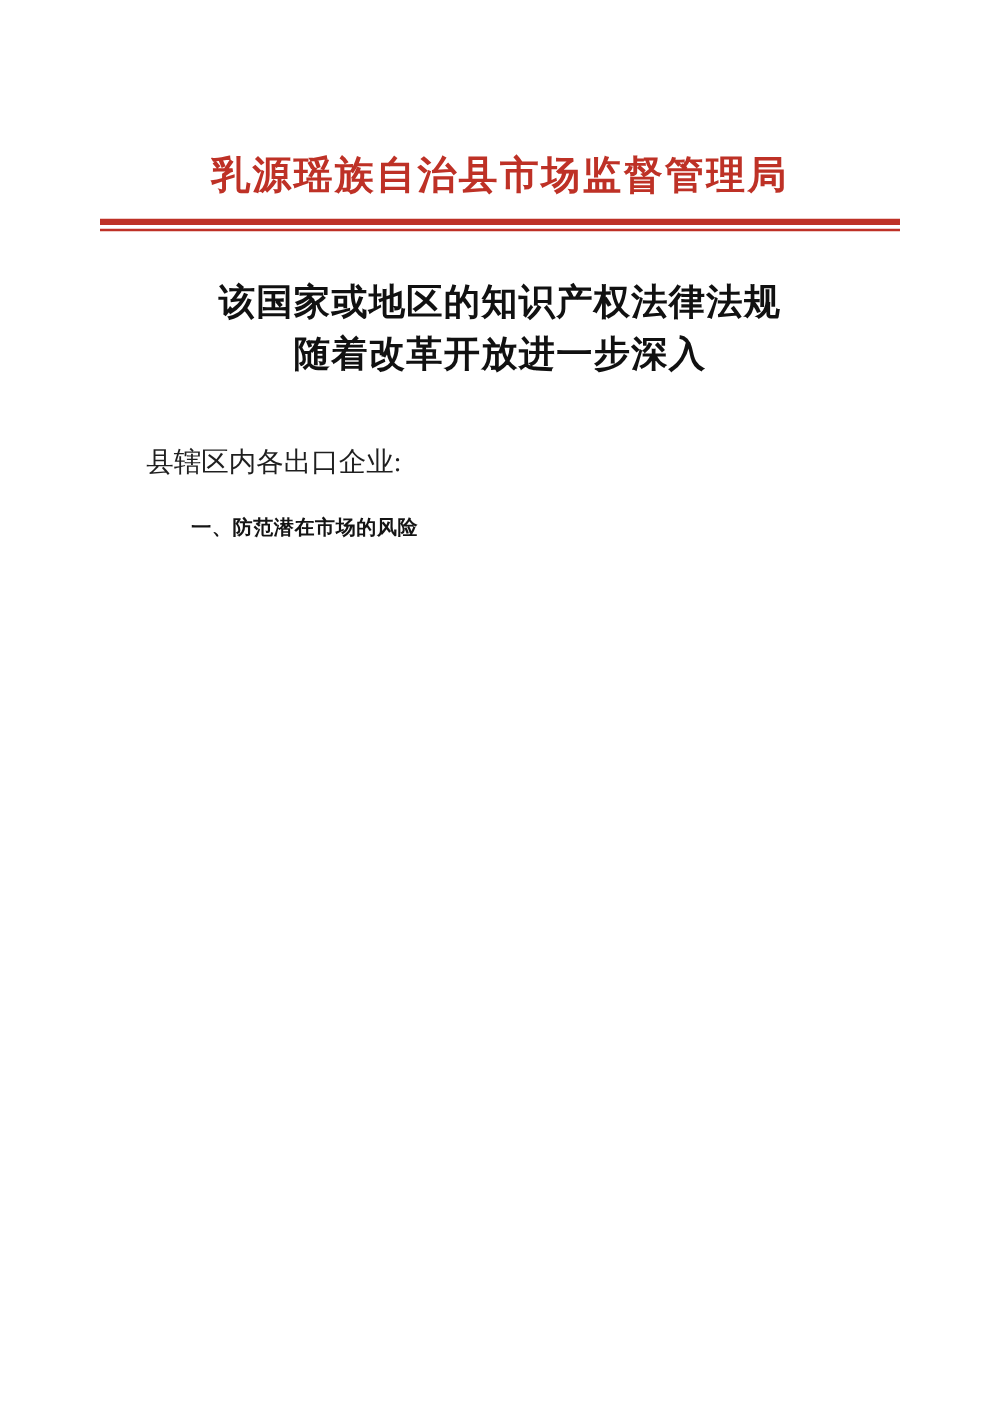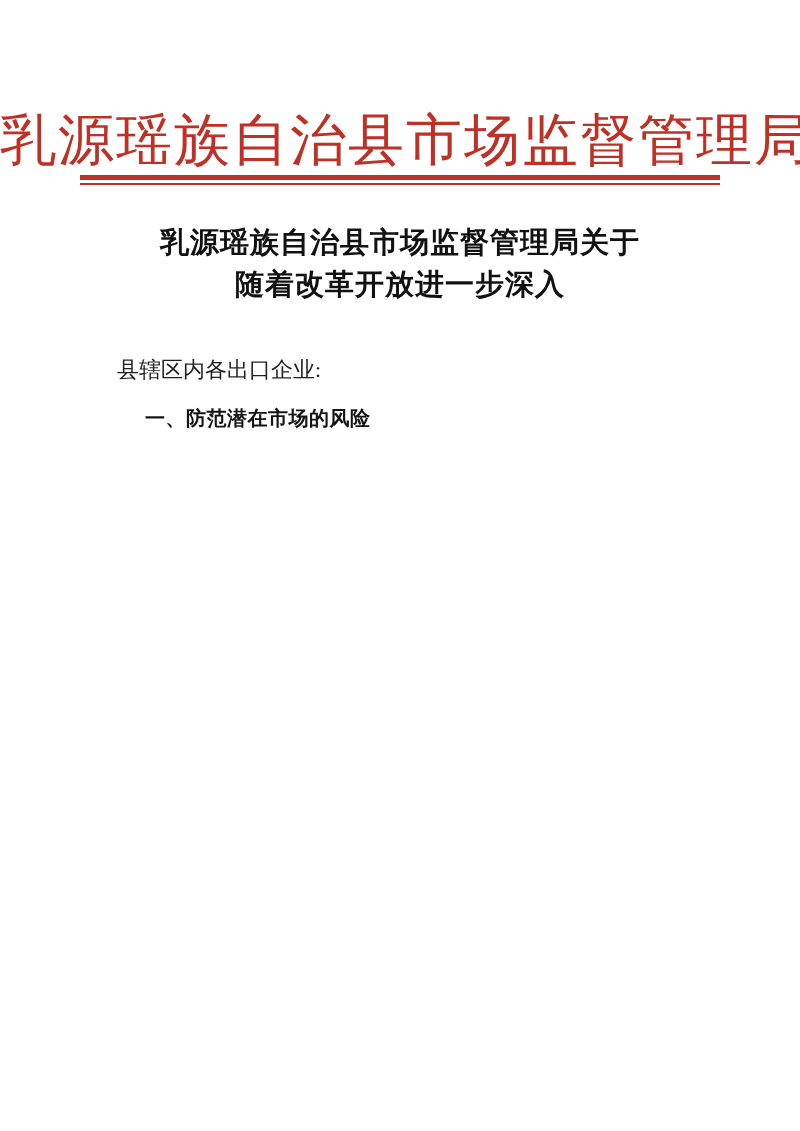--- a/index.html
+++ b/index.html
@@ -15,23 +15,23 @@
     overflow: hidden;
     font-family: "Liberation Serif", "DejaVu Serif", serif;
     color: #1d1d1d;
   }
   
   .letterhead {
     margin-top: 112px;
     text-align: center;
   }
   .letterhead-name {
-    font-size: 56px;
+    font-size: 31px;
     line-height: 56px;
-    font-weight: normal;
+    font-weight: bold;
     letter-spacing: 2px;
     font-family: "Liberation Serif", "DejaVu Serif", serif;
     white-space: nowrap;
   }
   .rule-group {
     width: 640px;
     margin: 7px auto 0 auto;
   }
   .rule-thick { height: 5px; }
   .rule-thin  { height: 2px; margin-top: 3px; }
@@ -54,22 +54,22 @@
     margin: 46px 0 0 105px;
     font-size: 22px;
     line-height: 37px;
     text-align: justify;
     color: #1f1f1f;
   }
   .doc-body p { margin: 12px; }
   .salutation { text-indent: 0; }
   .para { text-indent: 2em; }
   .section-heading {
-    margin: 0;
-    font-size: 20px;
+    margin: 16px;
+    font-size: 16px;
     line-height: 37px;
     font-weight: bold;
     text-indent: 2em;
     letter-spacing: 0.5px;
     font-family: "Liberation Sans", "DejaVu Sans", sans-serif;
     color: #141414;
   }
 </style>
 </head>
 <body>
@@ -78,21 +78,21 @@
 
   <header class="letterhead">
     <div class="letterhead-name" style="color: rgb(190, 49, 38);">乳源瑶族自治县市场监督管理局</div>
     <div class="rule-group">
       <div class="rule-thick" style="background: rgb(190, 49, 38);"></div>
       <div class="rule-thin" style="background: rgb(190, 49, 38);"></div>
     </div>
   </header>
 
   <h1 class="doc-title">
-    <span class="doc-title-line">乳源瑶族自治县市场监督管理局关于</span>
+    <span class="doc-title-line">该国家或地区的知识产权法律法规</span>
     <span class="doc-title-line">随着改革开放进一步深入</span>
   </h1>
 
   <main class="doc-body">
     <p class="salutation">县辖区内各出口企业:</p>
     <h2 class="section-heading">一、防范潜在市场的风险</h2>
   </main>
 
 </div>
 

